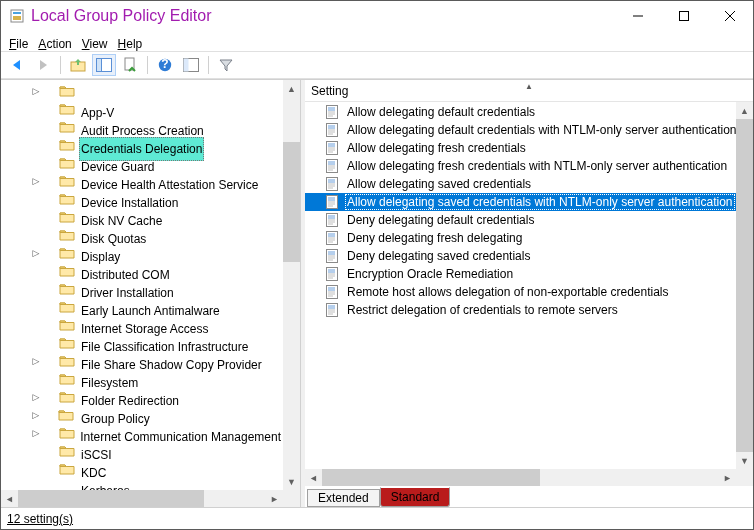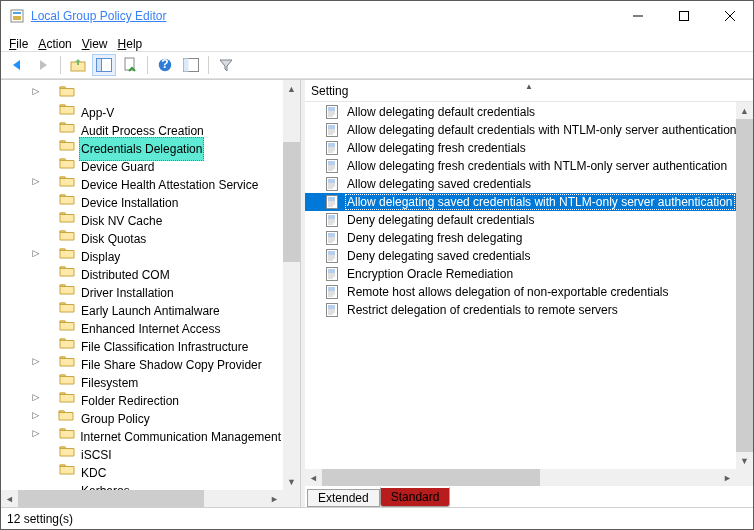--- a/index.html
+++ b/index.html
@@ -1,20 +1,20 @@
 <!DOCTYPE html>
 <html><head>
 <meta charset="utf-8">
 <style>
 * { box-sizing: border-box; margin: 0; padding: 0; font-family: "Segoe UI", Tahoma, sans-serif; font-size: 12px; }
 html, body { width: 754px; height: 530px; background: #fff; overflow: hidden; }
 .window { width: 754px; height: 530px; border: 1px solid #5a5a5a; display: flex; flex-direction: column; background: #fff; }
 .titlebar { height: 30px; display: flex; align-items: center; padding: 0 0 0 8px; background: #fff; }
 .titlebar .app-icon { width: 16px; height: 16px; margin-right: 6px; }
-.titlebar .title { flex: 1; font-size: 12px; color: #3b82f6; text-decoration: underline; }
+.titlebar .title { flex: 1; font-size: 16px; color: #a21caf; }
 .titlebar .ctrls { display: flex; height: 100%; }
 .titlebar .ctrl { width: 46px; display: flex; align-items: center; justify-content: center; color: #000; }
 .menubar { height: 20px; display: flex; align-items: flex-end; padding: 0 8px; gap: 10px; background: #fff; }
 .menubar .menu { color: #000; }
 .menubar .menu u { text-decoration: underline; }
 .toolbar { height: 28px; display: flex; align-items: center; padding: 0 4px; border-top: 1px solid #e0e0e0; border-bottom: 1px solid #e0e0e0; background: #fff; gap: 2px; }
 .toolbar .tbtn { width: 24px; height: 22px; display: flex; align-items: center; justify-content: center; border: 1px solid transparent; }
 .toolbar .sep { width: 1px; height: 18px; background: #d0d0d0; margin: 0 3px; }
 .content { flex: 1; display: flex; min-height: 0; border-top: 1px solid #d0d0d0; }
 .left-pane { width: 300px; display: flex; flex-direction: column; border-right: 1px solid #d0d0d0; min-height: 0; position: relative; }
@@ -45,21 +45,21 @@
 .list-item { display:flex; align-items:center; height:18px; white-space:nowrap; padding:0 0 0 20px; }
 .list-item .sicon { width:16px; height:16px; margin-right:4px; flex:none; }
 .list-item .lbl { padding:0 2px; }
 .list-item.selected { background:#0078d7; }
 .list-item.selected .lbl { color:#fff; }
 .list-item.selected .focusbox { border:1px dotted #fff; padding:0 1px; }
 .tabs { height: 21px; display:flex; align-items:flex-end; padding-left:2px; border-top:1px solid #fff; }
 .tabs .tab { height:20px; padding:0 10px; display:flex; align-items:center; border:1px solid #a0a0a0; border-top:1px solid #fff; background:#b91c1c; font-size:12px; position:relative; }
 .tabs .tab.inactive { background:#f4f4f4; border-top:1px solid #a0a0a0; height:18px; }
 .tabs .tab.active { z-index:1; border-bottom-left-radius:3px; border-bottom-right-radius:3px; }
-.statusbar { height:22px; border-top:1px solid #d0d0d0; display:flex; align-items:center; padding:0 6px; background:#fff; }
+.statusbar { height:22px; border-top:1px solid #d0d0d0; display:flex; align-items:center; padding:0 6px; background:#fff;text-decoration:underline; }
 svg { display:block; }
 </style>
 </head>
 <body>
 
 <div class="window">
 
   <div class="titlebar">
     <span class="app-icon">
       <svg width="16" height="16">
@@ -273,21 +273,21 @@
               <span class="label">Early Launch Antimalware</span>
             </div>
             <div class="tree-item noexp">
               <span class="exp"></span>
               <span class="folder">
                 <svg width="16" height="16">
                   <path d="M1 4 L6 4 L7.5 5.5 L15 5.5 L15 13 L1 13 Z" fill="#ffe9a8" stroke="#caa63f"></path>
                   <path d="M1 4 L6 4 L7.5 5.5 L1 5.5 Z" fill="#f5d87a" stroke="#caa63f"></path>
                 </svg>
               </span>
-              <span class="label">Enhanced Internet Access</span>
+              <span class="label">Internet Storage Access</span>
             </div>
             <div class="tree-item noexp">
               <span class="exp"></span>
               <span class="folder">
                 <svg width="16" height="16">
                   <path d="M1 4 L6 4 L7.5 5.5 L15 5.5 L15 13 L1 13 Z" fill="#ffe9a8" stroke="#caa63f"></path>
                   <path d="M1 4 L6 4 L7.5 5.5 L1 5.5 Z" fill="#f5d87a" stroke="#caa63f"></path>
                 </svg>
               </span>
               <span class="label">File Classification Infrastructure</span>

